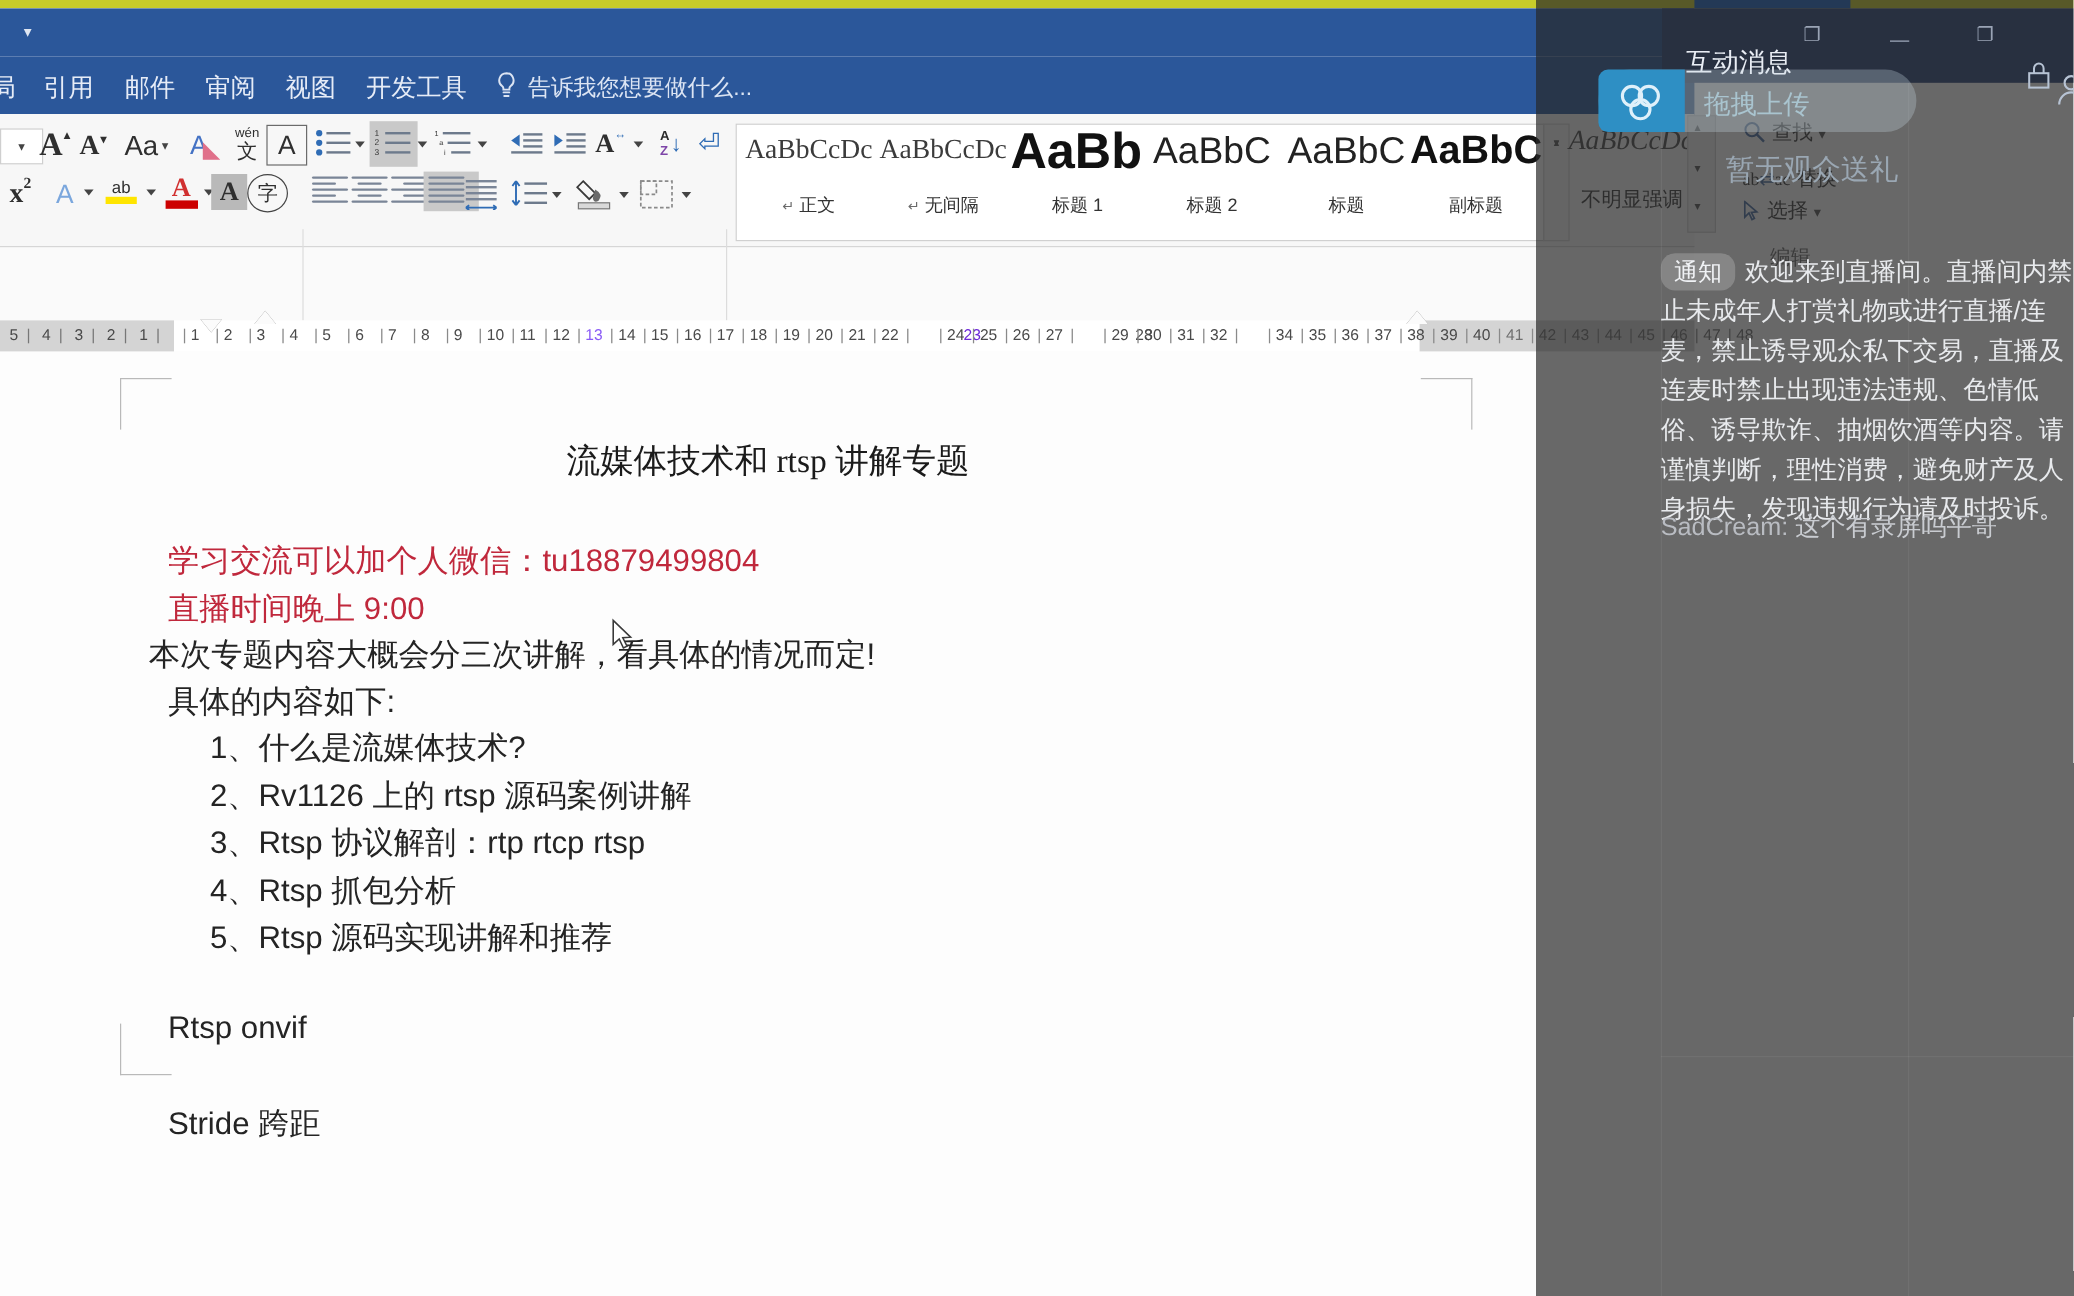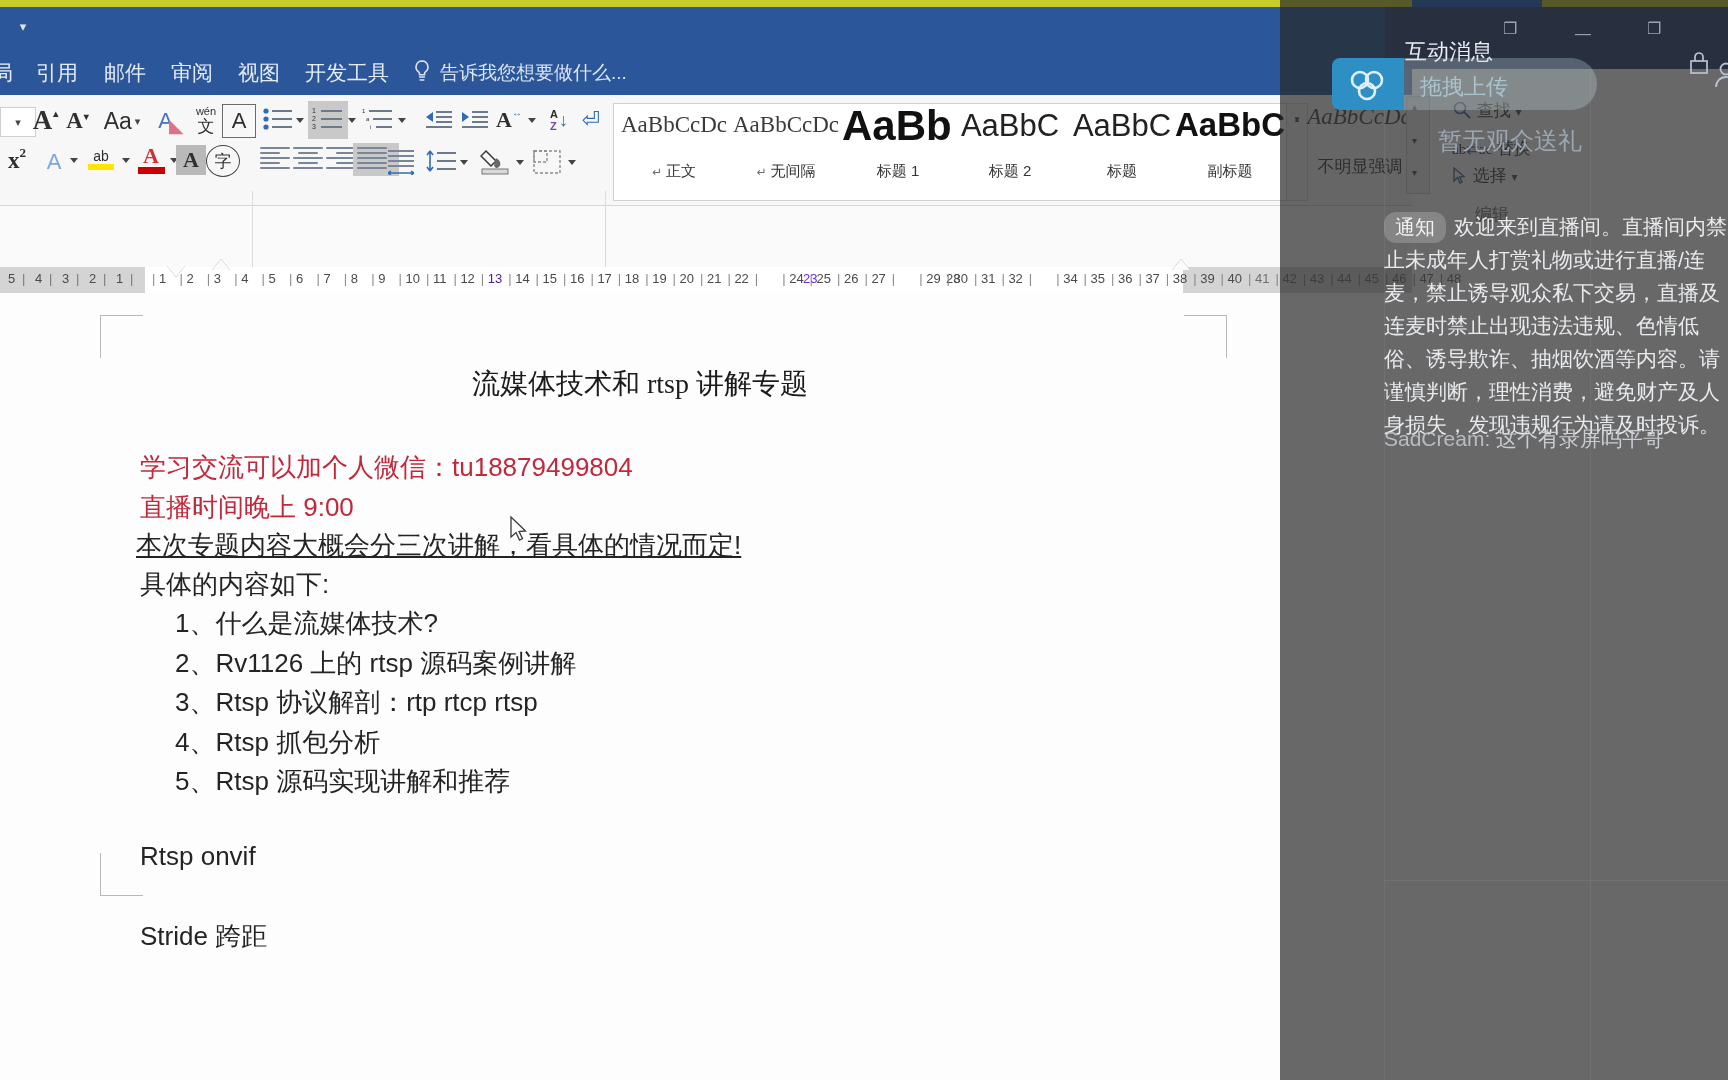--- a/index.html
+++ b/index.html
@@ -383,21 +383,21 @@
           <div class="rk" style="left: 350.8px; color: rgb(74, 74, 74);">8</div>
           <div class="rk" style="left: 371.2px; color: rgb(138, 138, 138);">|</div>
           <div class="rk" style="left: 378.2px; color: rgb(74, 74, 74);">9</div>
           <div class="rk" style="left: 398.6px; color: rgb(138, 138, 138);">|</div>
           <div class="rk" style="left: 405.6px; color: rgb(74, 74, 74);">10</div>
           <div class="rk" style="left: 426px; color: rgb(138, 138, 138);">|</div>
           <div class="rk" style="left: 433px; color: rgb(74, 74, 74);">11</div>
           <div class="rk" style="left: 453.4px; color: rgb(138, 138, 138);">|</div>
           <div class="rk" style="left: 460.4px; color: rgb(74, 74, 74);">12</div>
           <div class="rk" style="left: 480.8px; color: rgb(138, 138, 138);">|</div>
-          <div class="rk" style="left: 487.8px; color: #4c1d95;">13</div>
+          <div class="rk" style="left: 487.8px; color: #8b5cf6;">13</div>
           <div class="rk" style="left: 508.2px; color: rgb(138, 138, 138);">|</div>
           <div class="rk" style="left: 515.2px; color: rgb(74, 74, 74);">14</div>
           <div class="rk" style="left: 535.6px; color: rgb(138, 138, 138);">|</div>
           <div class="rk" style="left: 542.6px; color: rgb(74, 74, 74);">15</div>
           <div class="rk" style="left: 563px; color: rgb(138, 138, 138);">|</div>
           <div class="rk" style="left: 570px; color: rgb(74, 74, 74);">16</div>
           <div class="rk" style="left: 590.4px; color: rgb(138, 138, 138);">|</div>
           <div class="rk" style="left: 597.4px; color: rgb(74, 74, 74);">17</div>
           <div class="rk" style="left: 617.8px; color: rgb(138, 138, 138);">|</div>
           <div class="rk" style="left: 624.8px; color: rgb(74, 74, 74);">18</div>
@@ -470,21 +470,21 @@
     <div class="page">
       <div class="corner" style="left:100px;top:22px;width:42px;height:42px;border-left:1.5px solid #b9b9b9;border-top:1.5px solid #b9b9b9;"></div>
       <div class="corner" style="left:1184px;top:22px;width:42px;height:42px;border-right:1.5px solid #b9b9b9;border-top:1.5px solid #b9b9b9;"></div>
       <div class="corner" style="left:100px;top:560px;width:42px;height:42px;border-left:1.5px solid #b9b9b9;border-bottom:1.5px solid #b9b9b9;"></div>
     </div>
 
     <div class="doc-title">流媒体技术和 rtsp 讲解专题</div>
 
     <div class="para red" style="left:140px;top:443px;">学习交流可以加个人微信：tu18879499804</div>
     <div class="para red" style="left:140px;top:483px;">直播时间晚上 9:00</div>
-    <div class="para" style="left:136px;top:521px;text-decoration:underline;">本次专题内容大概会分三次讲解，看具体的情况而定!</div>
+    <div class="para" style="left:124px;top:521px;">本次专题内容大概会分三次讲解，看具体的情况而定!</div>
     <div class="para" style="left:140px;top:560px;">具体的内容如下:</div>
     <div class="para" style="left:175px;top:599px;">1、什么是流媒体技术?</div>
     <div class="para" style="left:175px;top:639px;">2、Rv1126 上的 rtsp 源码案例讲解</div>
     <div class="para" style="left:175px;top:678px;">3、Rtsp 协议解剖：rtp rtcp rtsp</div>
     <div class="para" style="left:175px;top:718px;">4、Rtsp 抓包分析</div>
     <div class="para" style="left:175px;top:757px;">5、Rtsp 源码实现讲解和推荐</div>
     <div class="para" style="left:140px;top:834px;">Rtsp onvif</div>
     <div class="para" style="left:140px;top:912px;">Stride 跨距</div>
 
     <svg class="cursor-arrow" viewBox="0 0 20 30">

